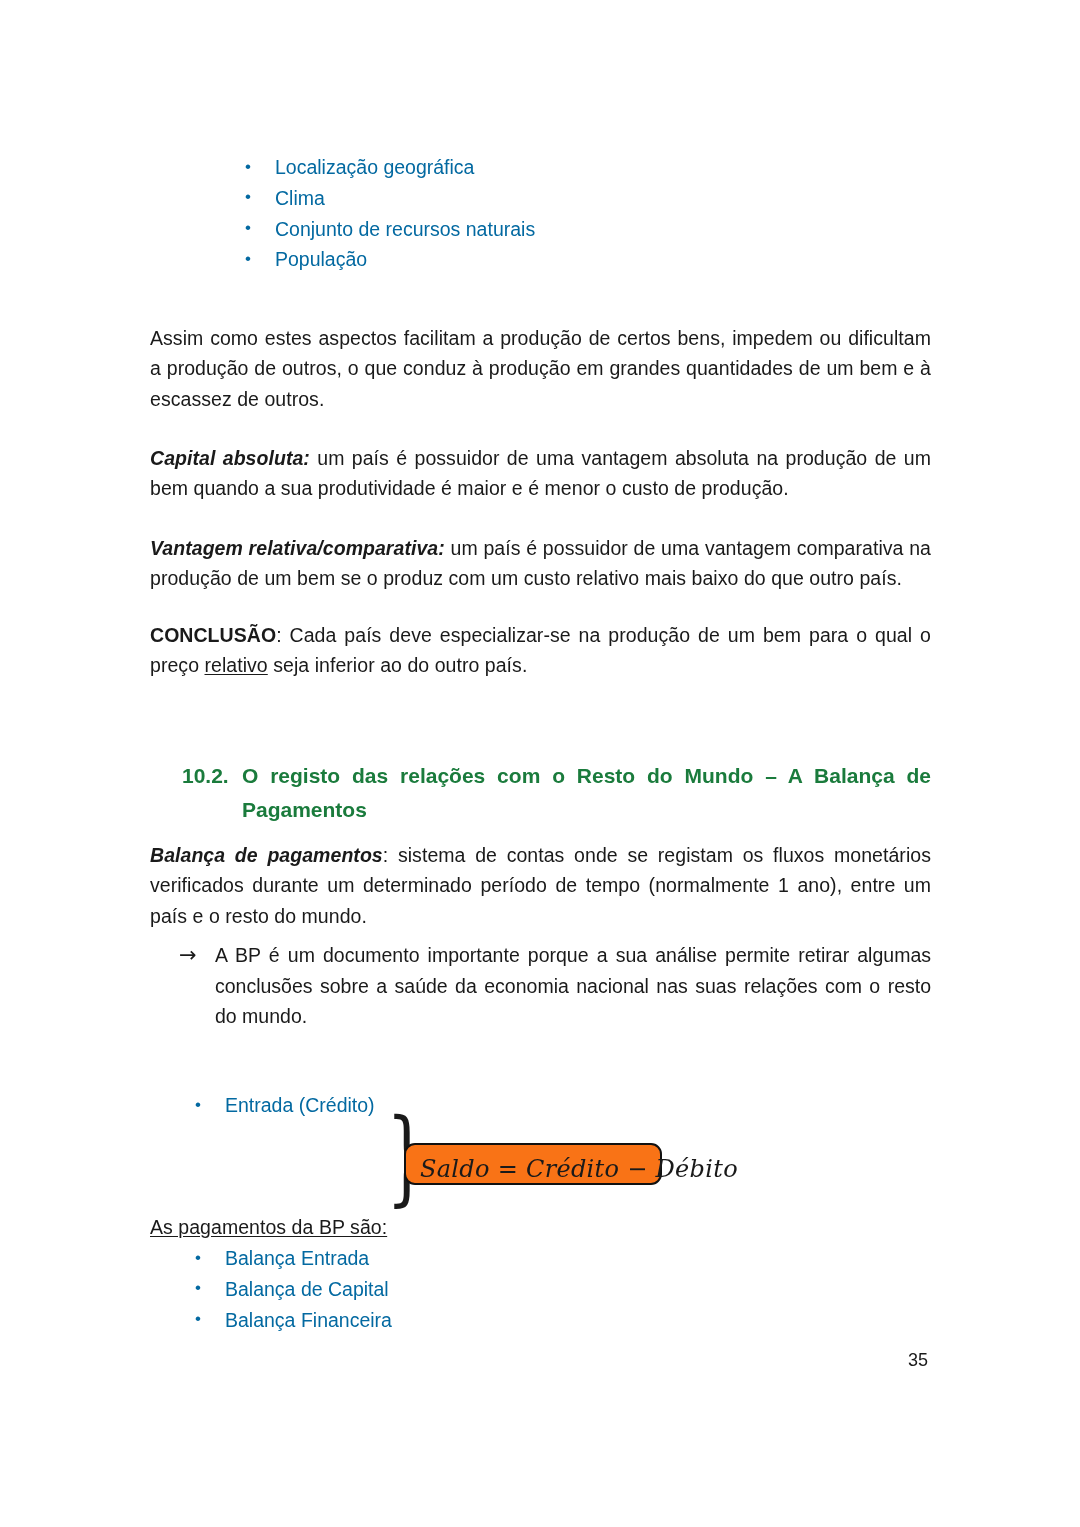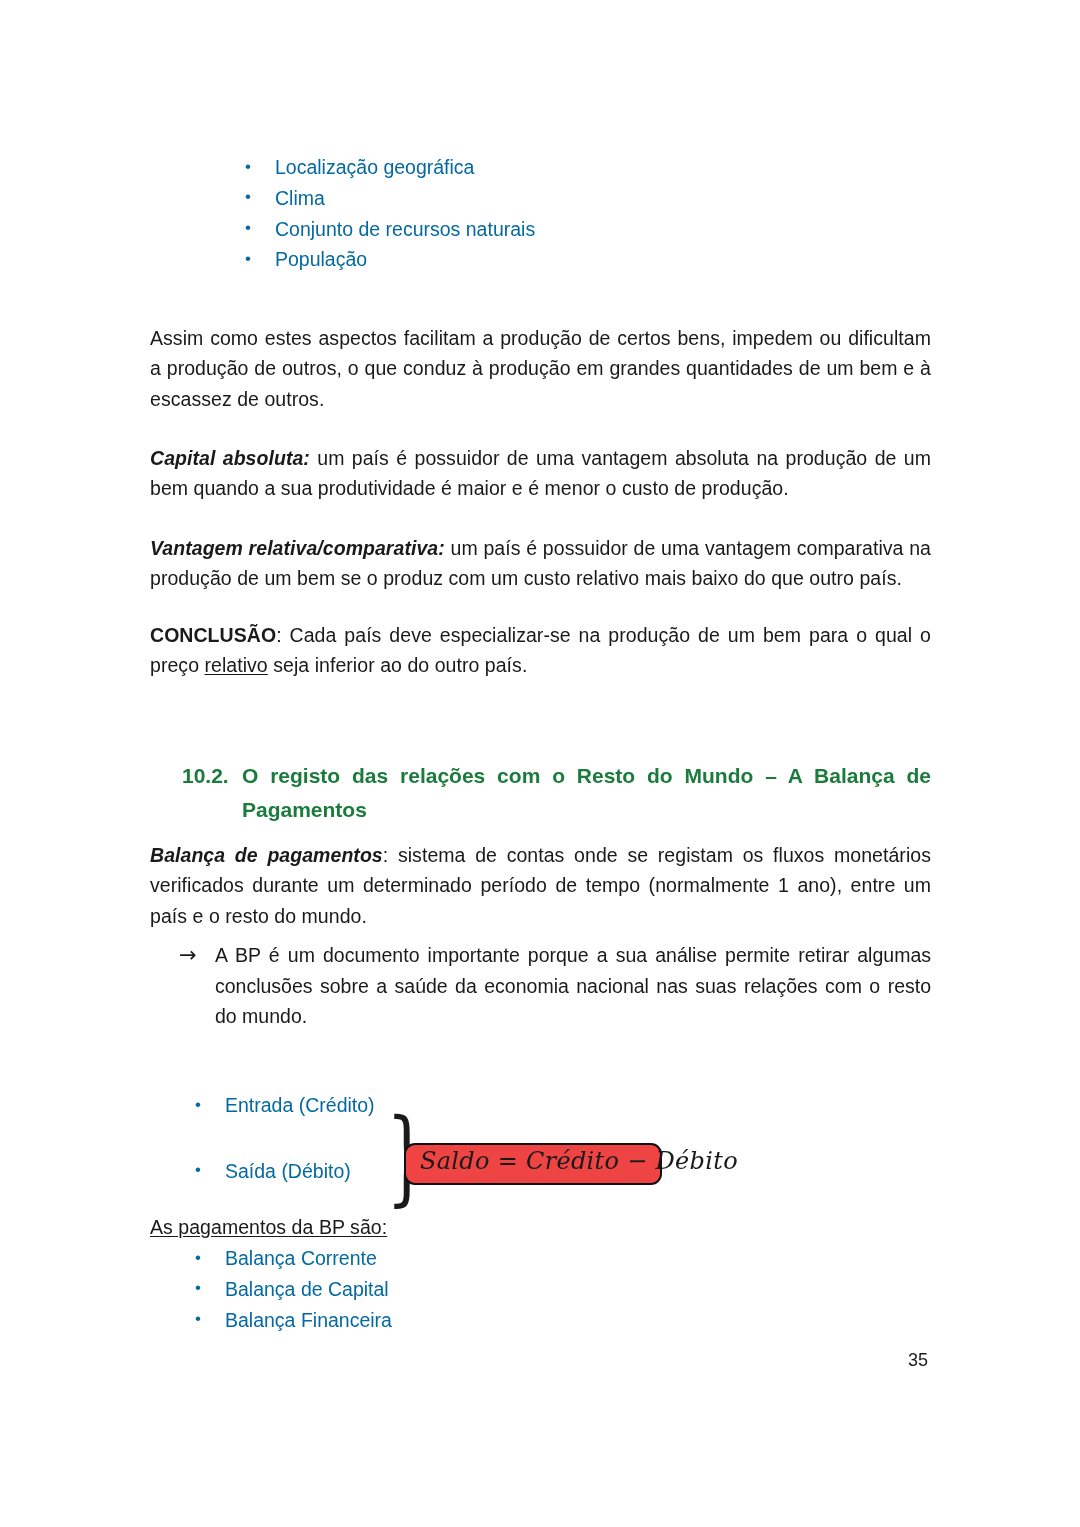--- a/index.html
+++ b/index.html
@@ -100,23 +100,23 @@
     font-style: italic;
     font-size: 24px;
     color: #1a1a1a;
     white-space: nowrap;
     letter-spacing: 0.3px;
   }
   .eq-box {
     position: absolute;
     border: 2px solid #111111;
     border-radius: 11px;
-    padding: 2px 14px 8px 14px;
+    padding: 10px 14px 8px 14px;
     box-sizing: border-box;
-    background: #ef4444;
+    background: #f97316;
     text-align: center;
   }
   .eq-box .eq {
     position: static;
   }
   .brace {
     position: absolute;
     color: #1a1a1a;
   }
 
@@ -161,35 +161,34 @@
     <span class="bi">Balança de pagamentos</span><span>: sistema de contas onde se registam os fluxos monetários verificados durante um determinado período de tempo (normalmente 1 ano), entre um país e o resto do mundo.</span>
   </p>
 
   <p class="arrow-item" style="left:215px; top:940px; width:716px; margin:0;">
     <span class="arrow-glyph">→</span><span>A BP é um documento importante porque a sua análise permite retirar algumas conclusões sobre a saúde da economia nacional nas suas relações com o resto do mundo.</span>
   </p>
 
 
   <ul class="bullets gap" style="left:195px; top:1090px; width:230px;">
     <li>Entrada (Crédito)</li>
-    <li>Saída (Débito)</li>
   </ul>
 
   <span class="brace" style="left:386px; top:1073px; font-size:66px; line-height:110px; font-family:'DejaVu Serif', serif; transform:scaleY(1.55); transform-origin:left top;">}</span>
 
 
   <div class="eq-box" style="left:404px; top:1143px; width:258px; height:42px;">
     <span class="eq">Saldo = Crédito − Débito</span>
   </div>
 
   <p class="body-text left" style="left:150px; top:1212px; width:460px; margin:0;">
     <span class="ul">As pagamentos da BP são:</span>
   </p>
 
   <ul class="bullets" style="left:195px; top:1243px; width:330px;">
-    <li>Balança Corrente</li>
+    <li>Balança Entrada</li>
     <li>Balança de Capital</li>
     <li>Balança Financeira</li>
   </ul>
 
   <div class="page-number" style="left:908px; top:1350px;">35</div>
 
 </div>
 
 </body></html>

